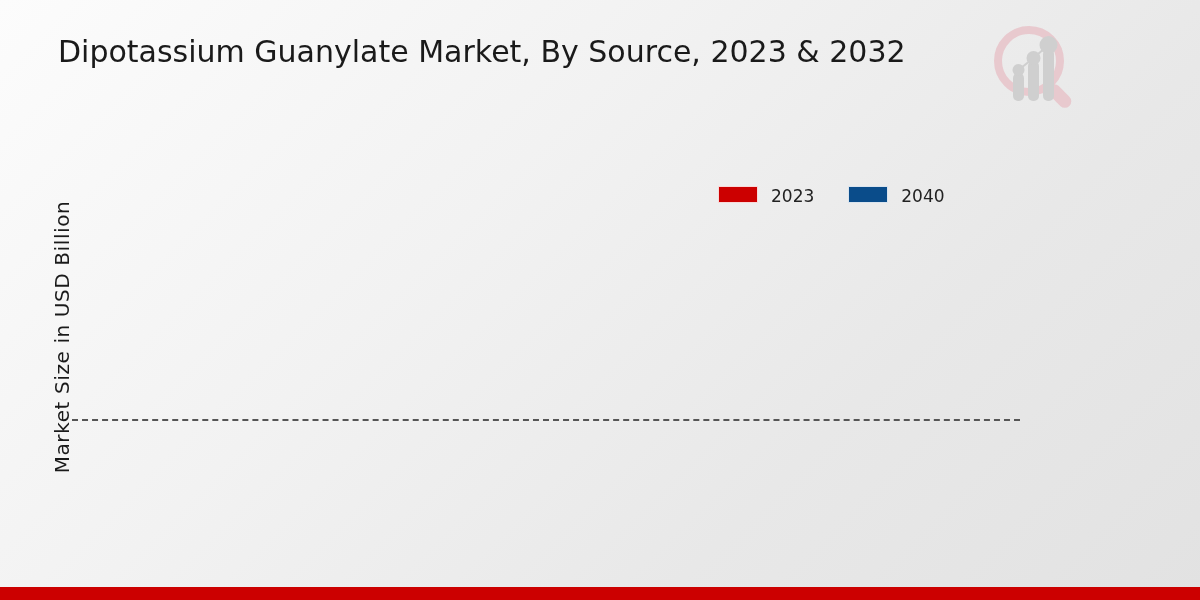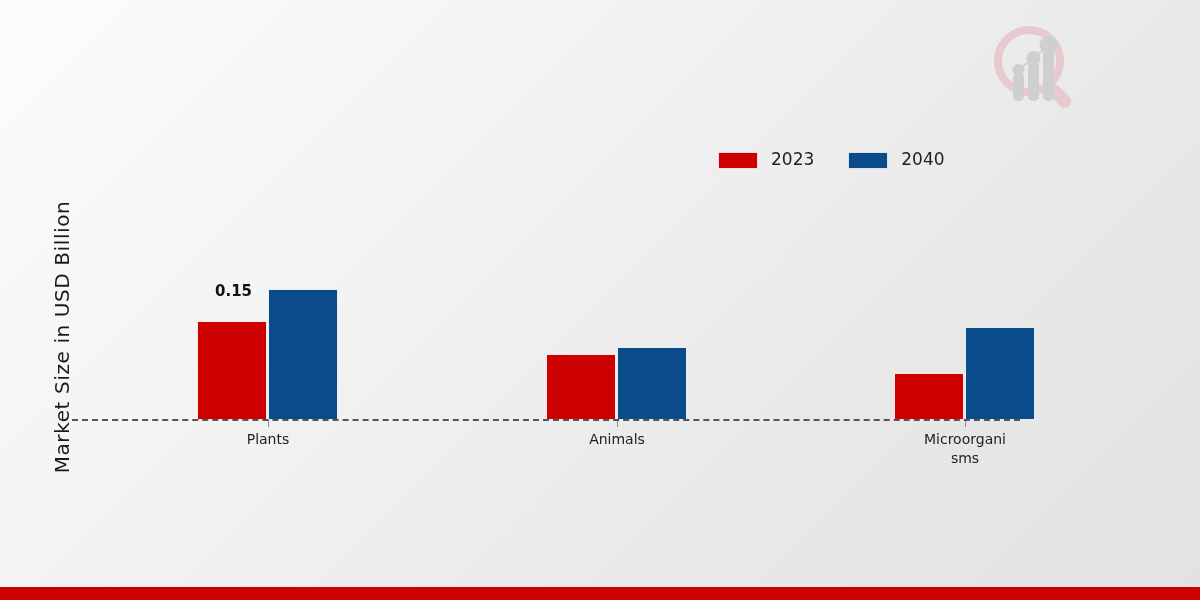--- a/index.html
+++ b/index.html
@@ -48,22 +48,23 @@
   #legend {
     position: absolute;
     left: 718px;
     top: 149px;
     display: flex;
     align-items: center;
     gap: 34px;
   }
   .legend-item {
     display: flex;
-    align-items: flex-end;
+    align-items: flex-start;
     gap: 13px;
+    margin-top: 37px;
   }
   .legend-swatch {
     width: 38px;
     height: 15px;
     display: block;
     border: 1px solid rgba(255,255,255,0.85);
   }
   .legend-label {
     font-size: 17px;
     color: #222;
@@ -147,20 +148,21 @@
     width: 1200px;
     height: 13px;
     background: #cc0000;
   }
 </style>
 </head>
 <body>
 
 <div id="canvas">
 
+  <div id="chart-title">Dipotassium Guanylate Market, By Source, 2023 &amp; 2032</div>
 
   <div id="watermark">
     <svg width="100" height="100" viewBox="0 0 100 100" aria-hidden="true">
       <circle cx="44" cy="43" r="31" fill="none" stroke="#e8c9ce" stroke-width="8"></circle>
       <rect x="68" y="64" width="13" height="28" rx="6.5" fill="#e8c9ce" transform="rotate(-45 74.5 78)"></rect>
       <rect x="28" y="55" width="11" height="28" rx="5" fill="#cfcfcf"></rect>
       <rect x="43" y="43" width="11" height="40" rx="5" fill="#cfcfcf"></rect>
       <rect x="58" y="31" width="11" height="52" rx="5" fill="#cfcfcf"></rect>
       <polyline points="33.5,52 48.5,40 63.5,27" fill="none" stroke="#cfcfcf" stroke-width="2"></polyline>
       <circle cx="33.5" cy="52" r="6" fill="#cfcfcf"></circle>
@@ -175,44 +177,18 @@
       <span class="legend-label">2023</span>
     </div>
     <div class="legend-item">
       <span class="legend-swatch bar-blue"></span>
       <span class="legend-label">2040</span>
     </div>
   </div>
 
   <div id="y-axis-title">Market Size in USD Billion</div>
 
-  <div id="plot">
-
-    <div class="bar bar-red" style="left:125px; width:70px; height:99px;"></div>
-    <div class="bar bar-blue" style="left:196px; width:70px; height:131px;"></div>
-    <div class="bar-value" style="left:143px; top:102px;">0.15</div>
-    <div class="tick" style="left:196px;"></div>
-    <div class="cat-label" style="left:144px;">
-      <div>Plants</div>
-    </div>
-
-    <div class="bar bar-red" style="left:474px; width:70px; height:66px;"></div>
-    <div class="bar bar-blue" style="left:545px; width:70px; height:73px;"></div>
-    <div class="tick" style="left:545px;"></div>
-    <div class="cat-label" style="left:493px;">
-      <div>Animals</div>
-    </div>
-
-    <div class="bar bar-red" style="left:822px; width:70px; height:47px;"></div>
-    <div class="bar bar-blue" style="left:893px; width:70px; height:93px;"></div>
-    <div class="tick" style="left:893px;"></div>
-    <div class="cat-label" style="left:841px;">
-      <div>Microorgani</div>
-      <div>sms</div>
-    </div>
-
-  </div>
 
   <div id="baseline"></div>
 
   <div id="bottom-band"></div>
 
 </div>
 
 </body></html>

